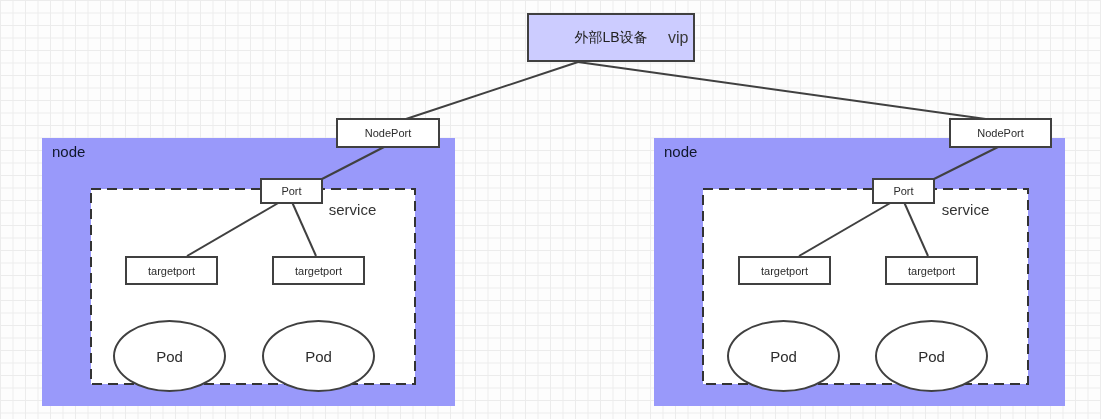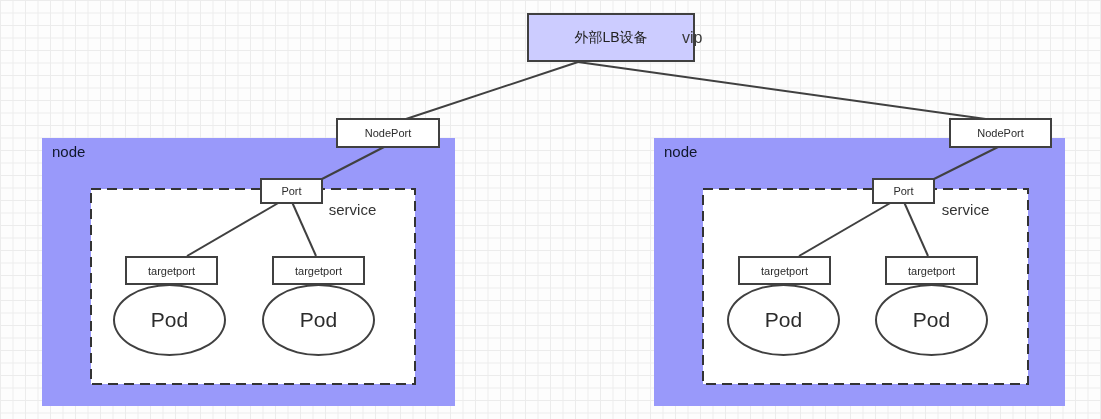--- a/index.html
+++ b/index.html
@@ -42,22 +42,23 @@
     color:#222;
   }
   .ellipse{
     position:absolute;
     box-sizing:border-box;
     width:113px;height:72px;
     background:#fff;
     border:2px solid #404040;
     border-radius:50%;
     display:flex;align-items:center;justify-content:center;
-    font-size:21px;color:#2b2b2b;
+    font-size:15px;color:#2b2b2b;
     z-index:3;
+    margin-top:36px;
   }
   .float-label{
     position:absolute;
     font-size:15px;color:#333;
     z-index:3;
     white-space:nowrap;
   }
   .service-label{
     width:105px;text-align:center;
   }
@@ -96,21 +97,21 @@
       <line x1="292" y1="202" x2="316" y2="256"></line>
       <line x1="998" y1="147" x2="934" y2="179"></line>
       <line x1="892" y1="202" x2="799" y2="256"></line>
       <line x1="904" y1="202" x2="928" y2="256"></line>
     </g>
   </svg>
 
   <div class="box lb-box" style="left:503px;top:13px;width:168px;height:49px;margin-left:24px;">
     <span>外部LB设备</span>
   </div>
-  <span class="float-label" id="vip" style="left:682px;top:29px;">vip</span>
+  <span class="float-label" id="vip" style="left:668px;top:29px;">vip</span>
 
   <div class="box" style="left:336px;top:118px;width:104px;height:30px;">
     <span>NodePort</span>
   </div>
   <div class="box" style="left:949px;top:118px;width:103px;height:30px;">
     <span>NodePort</span>
   </div>
 
   <div class="box" style="left:260px;top:178px;width:63px;height:26px;">
     <span>Port</span>

